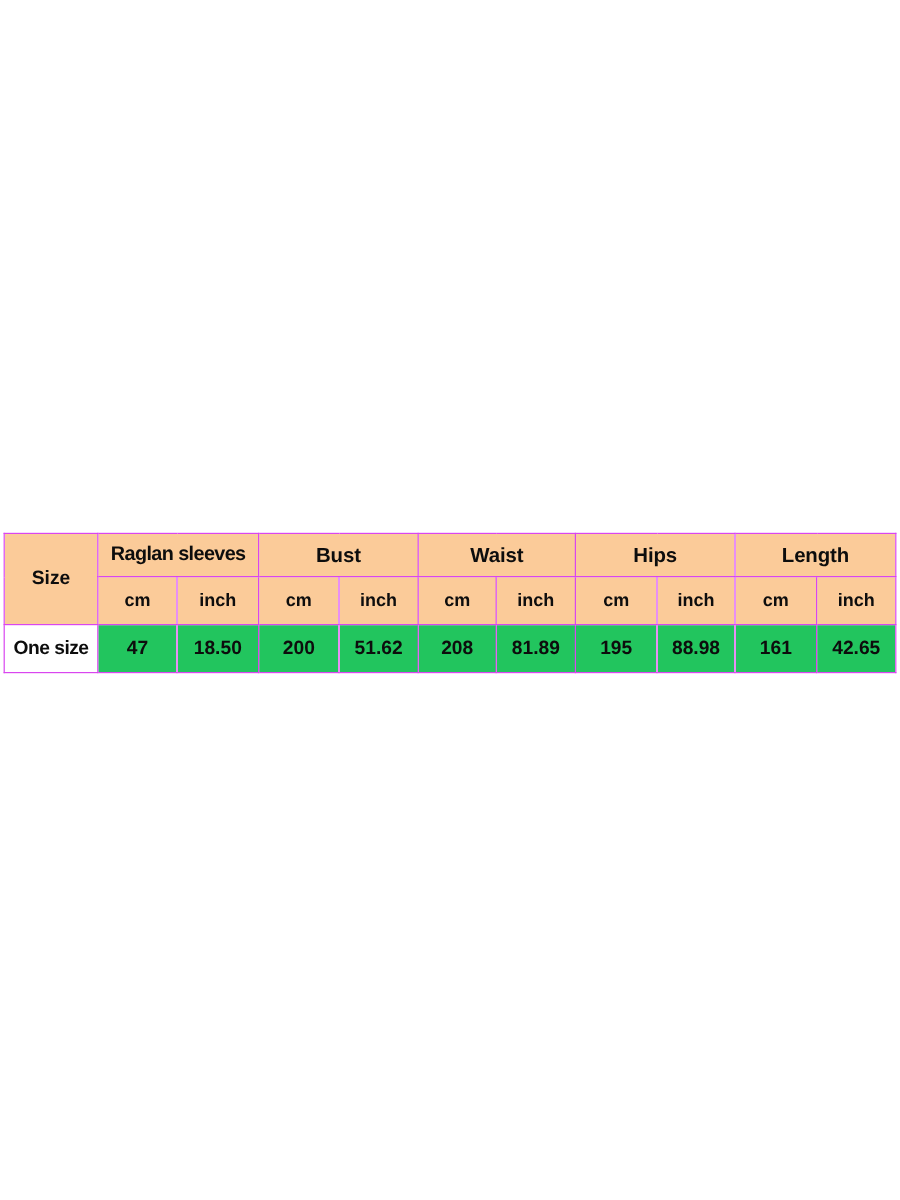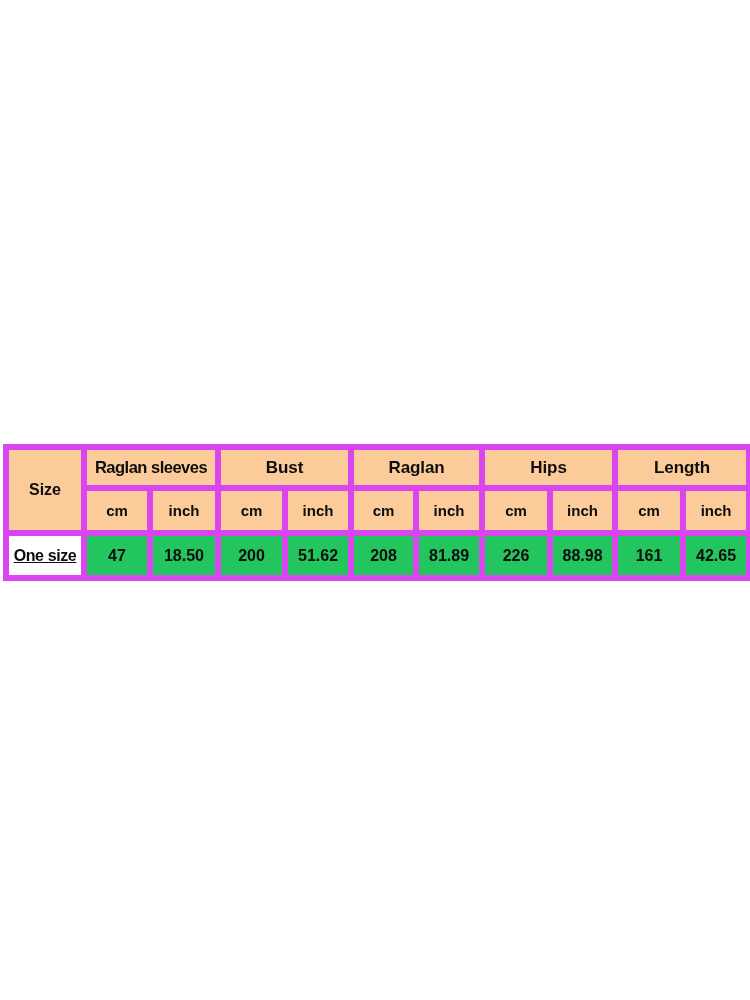--- a/index.html
+++ b/index.html
@@ -24,21 +24,21 @@
   }
 
   table.size-chart {
     border-collapse: collapse;
     table-layout: fixed;
     width: 743px;
     background: #ffffff;
   }
 
   table.size-chart td {
-    border: 6px solid #d946ef;
+    border: 1px solid #d946ef;
     text-align: center;
     vertical-align: middle;
     font-weight: bold;
     color: #0d0d0d;
     padding: 0;
     overflow: hidden;
     white-space: nowrap;
   }
 
   
@@ -63,21 +63,20 @@
 
   
   td.data {
     background: #22c55e;
     font-size: 16px;
   }
   td.row-label {
     background: #ffffff;
     font-size: 16px;
     letter-spacing: -0.4px;
-    text-decoration: underline;
   }
 
   
   td.group-label.tight {
     font-size: 16.5px;
     letter-spacing: -0.5px;
   }
 </style>
 </head>
 <body>
@@ -96,21 +95,21 @@
       <col style="width:65px">
       <col style="width:68px">
       <col style="width:66px">
     </colgroup>
 
     <tbody>
         <tr class="group-row">
       <td class="hdr size-label" rowspan="2">Size</td>
       <td class="hdr group-label tight" colspan="2">Raglan sleeves</td>
       <td class="hdr group-label" colspan="2">Bust</td>
-      <td class="hdr group-label" colspan="2">Raglan</td>
+      <td class="hdr group-label" colspan="2">Waist</td>
       <td class="hdr group-label" colspan="2">Hips</td>
       <td class="hdr group-label" colspan="2">Length</td>
     </tr>
 
     <tr class="unit-row">
       <td class="hdr unit-label">cm</td>
       <td class="hdr unit-label">inch</td>
       <td class="hdr unit-label">cm</td>
       <td class="hdr unit-label">inch</td>
       <td class="hdr unit-label">cm</td>
@@ -122,20 +121,20 @@
     </tr>
 
     <tr class="data-row">
       <td class="row-label">One size</td>
       <td class="data">47</td>
       <td class="data">18.50</td>
       <td class="data">200</td>
       <td class="data">51.62</td>
       <td class="data">208</td>
       <td class="data">81.89</td>
-      <td class="data">226</td>
+      <td class="data">195</td>
       <td class="data">88.98</td>
       <td class="data">161</td>
       <td class="data">42.65</td>
     </tr>
   </tbody>
     </table>
 </div>
 
 </body></html>

